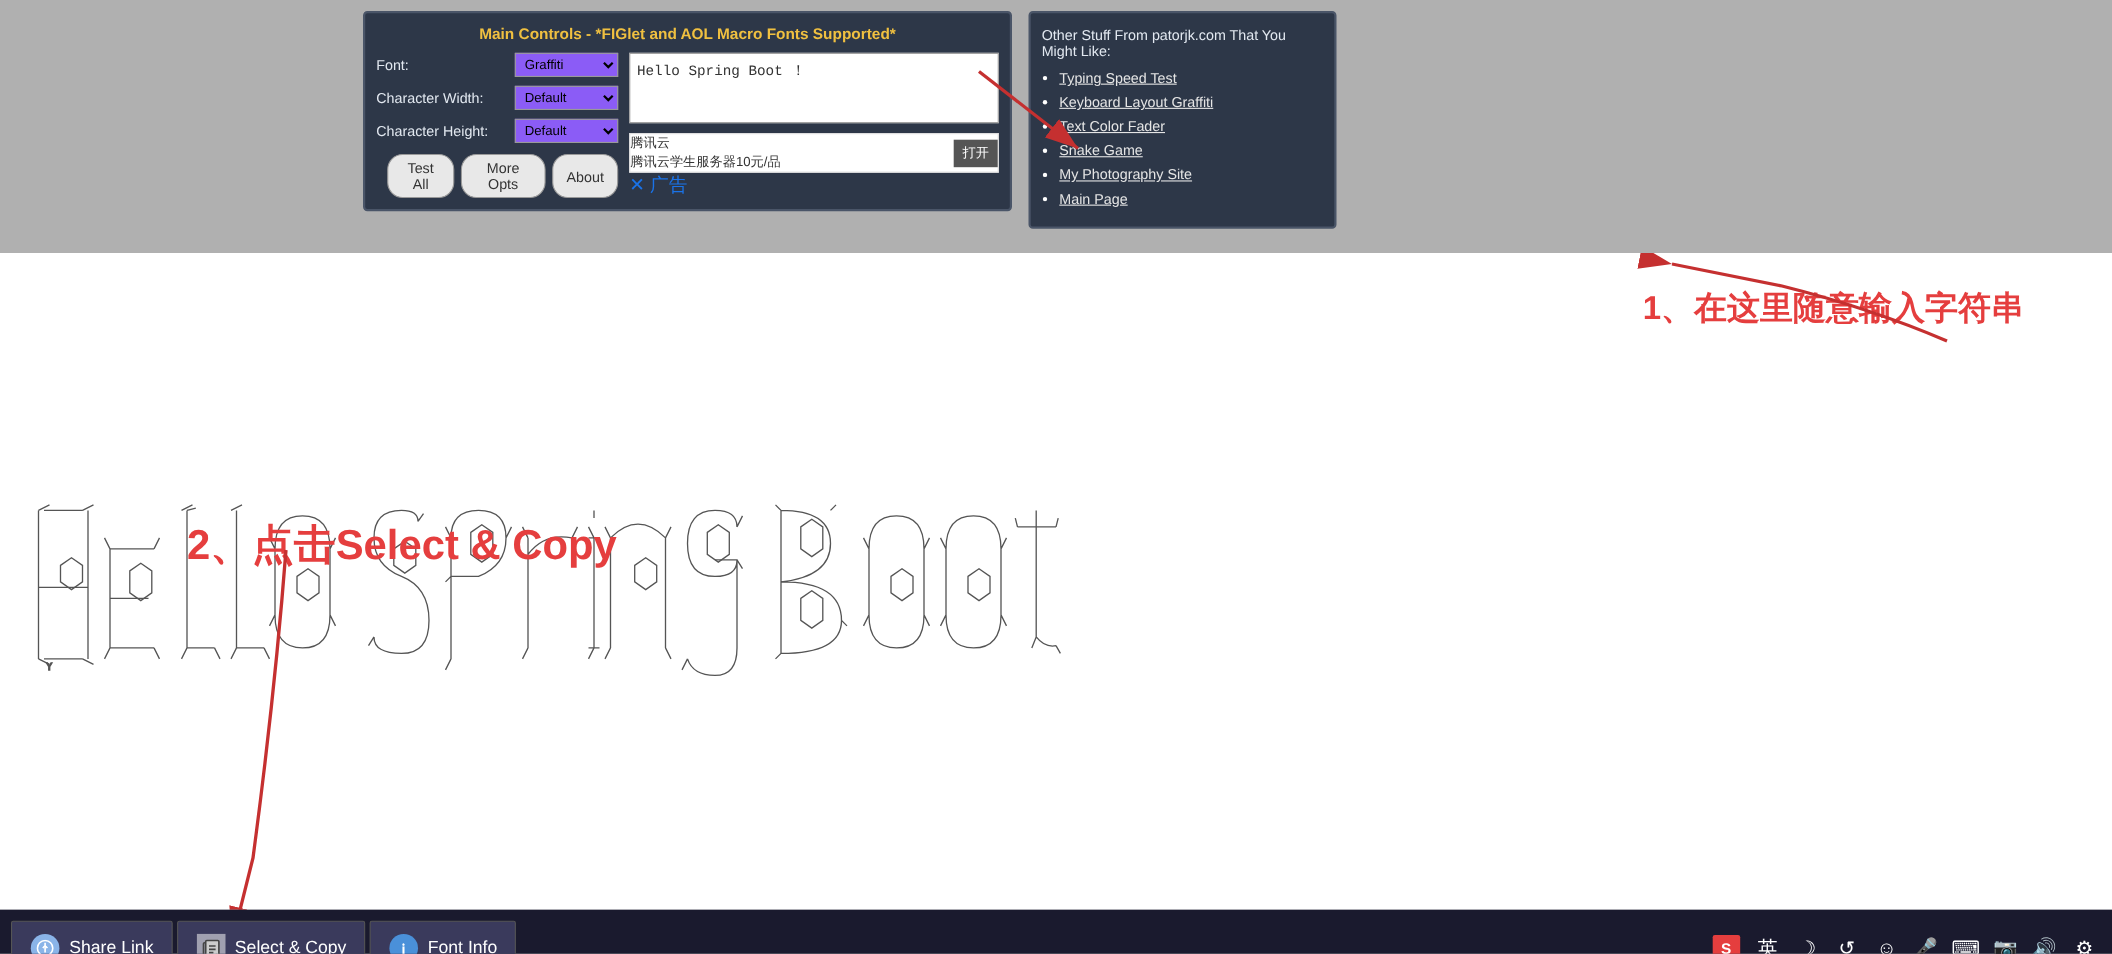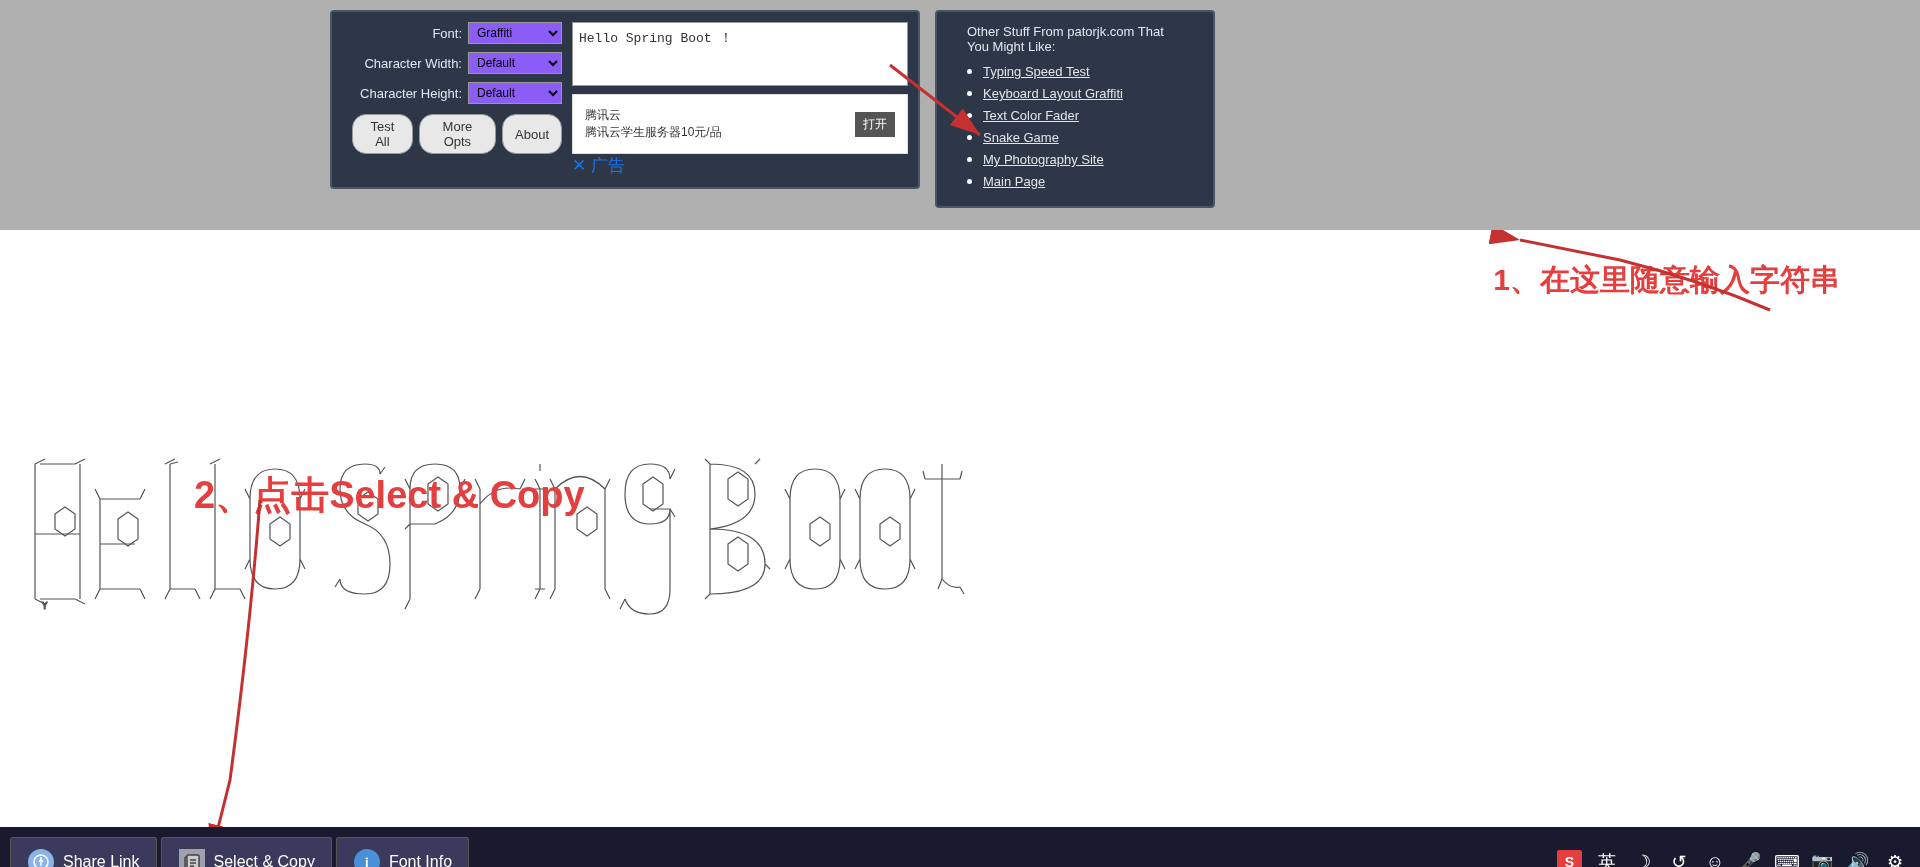--- a/index.html
+++ b/index.html
@@ -46,21 +46,20 @@
     .control-row {
       display: flex;
       align-items: center;
       margin-bottom: 8px;
       font-size: 13px;
       color: #e2e8f0;
     }
 
     .control-row label {
       min-width: 120px;
-      text-align: right;
       margin-right: 6px;
     }
 
     .control-row select {
       flex: 1;
       background: #8b5cf6;
       border: 1px solid #999;
       padding: 2px 4px;
       font-size: 12px;
     }
@@ -96,21 +95,21 @@
       font-family: 'Courier New', monospace;
       font-size: 13px;
       padding: 6px;
       resize: none;
     }
 
     .ad-banner {
       margin-top: 4px;
       background: white;
       border: 1px solid #ddd;
-      padding: 12px;
+      padding: 0;
       font-size: 11px;
       color: #666;
       display: flex;
       justify-content: space-between;
       align-items: center;
     }
 
     .ad-banner .ad-text { color: #333; font-size: 12px; }
     .ad-banner .ad-btn {
       background: #555;
@@ -124,21 +123,21 @@
 
     
     .other-stuff {
       position: absolute;
       left: 935px;
       top: 10px;
       width: 280px;
       background: #2d3748;
       border: 2px solid #4a5568;
       border-radius: 4px;
-      padding: 12px 30px;
+      padding: 12px 10px;
       color: white;
     }
 
     .other-stuff-title {
       font-size: 13px;
       color: #e2e8f0;
       margin-bottom: 8px;
     }
 
     .other-stuff ul {
@@ -277,20 +276,21 @@
       border-radius: 2px;
       margin-right: 4px;
     }
   </style>
 </head>
 <body>
 
 <div class="top-area">
 
   <div class="main-controls">
+    <div class="main-controls-title">Main Controls - *FIGlet and AOL Macro Fonts Supported*</div>
     <div class="controls-body">
       <div class="controls-left">
         <div class="control-row">
           <label>Font:</label>
           <select>
             <option>Graffiti</option>
             <option>Standard</option>
             <option>Banner</option>
             <option>3D</option>
             <option>Block</option>
@@ -462,21 +462,21 @@
 
   <svg style="position:absolute;top:0;right:0;width:500px;height:250px;pointer-events:none;">
     <defs>
       <marker id="arrowhead2" markerWidth="10" markerHeight="7" refX="0" refY="3.5" orient="auto">
         <polygon points="10 0, 0 3.5, 10 7" fill="#c53030"></polygon>
       </marker>
     </defs>
     <path d="M 350,80 Q 280,50 200,30 L 100,10" stroke="#c53030" stroke-width="3" fill="none" marker-end="url(#arrowhead2)"></path>
   </svg>
 
-  <div style="position:absolute;top:240px;left:170px;font-size:38px;color:#e53e3e;font-weight:bold;padding-left:24px;">2、点击Select &amp; Copy</div>
+  <div style="position:absolute;top:240px;left:170px;font-size:38px;color:#e53e3e;font-weight:bold;">2、点击Select &amp; Copy</div>
 
   <svg style="position:absolute;top:250px;left:0;width:450px;height:380px;pointer-events:none;">
     <defs>
       <marker id="arrowhead3" markerWidth="10" markerHeight="7" refX="5" refY="3.5" orient="auto">
         <polygon points="0 0, 10 3.5, 0 7" fill="#c53030"></polygon>
       </marker>
     </defs>
     <path d="M 260,20 Q 250,150 230,300 L 215,360" stroke="#c53030" stroke-width="3" fill="none" marker-end="url(#arrowhead3)"></path>
   </svg>
 

